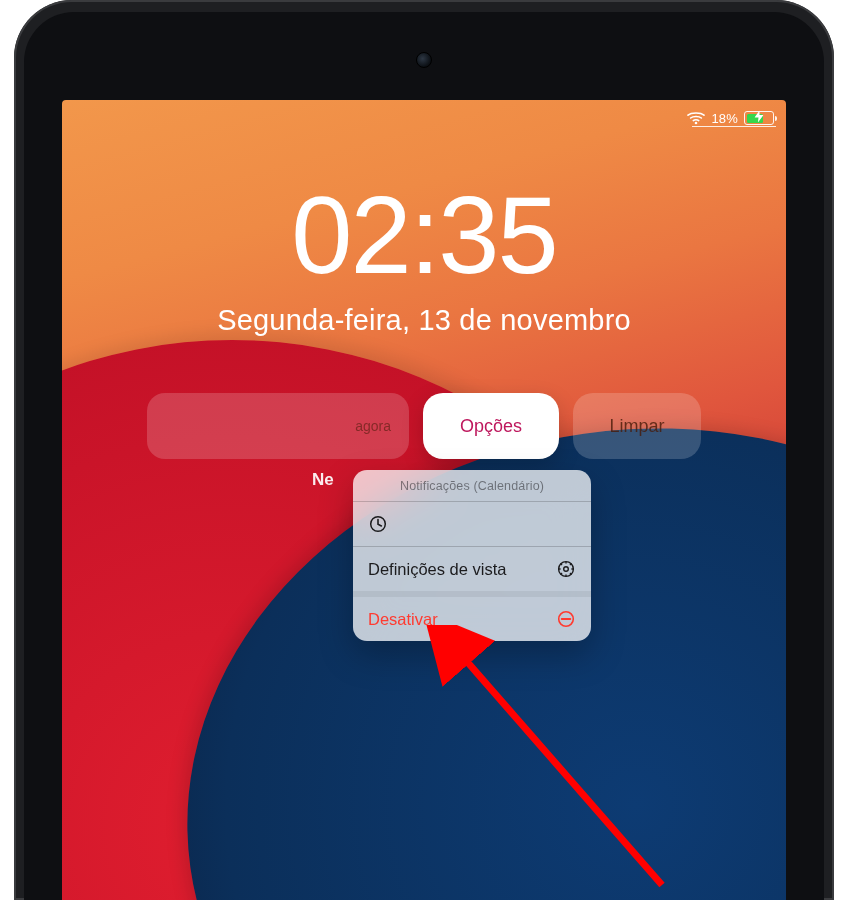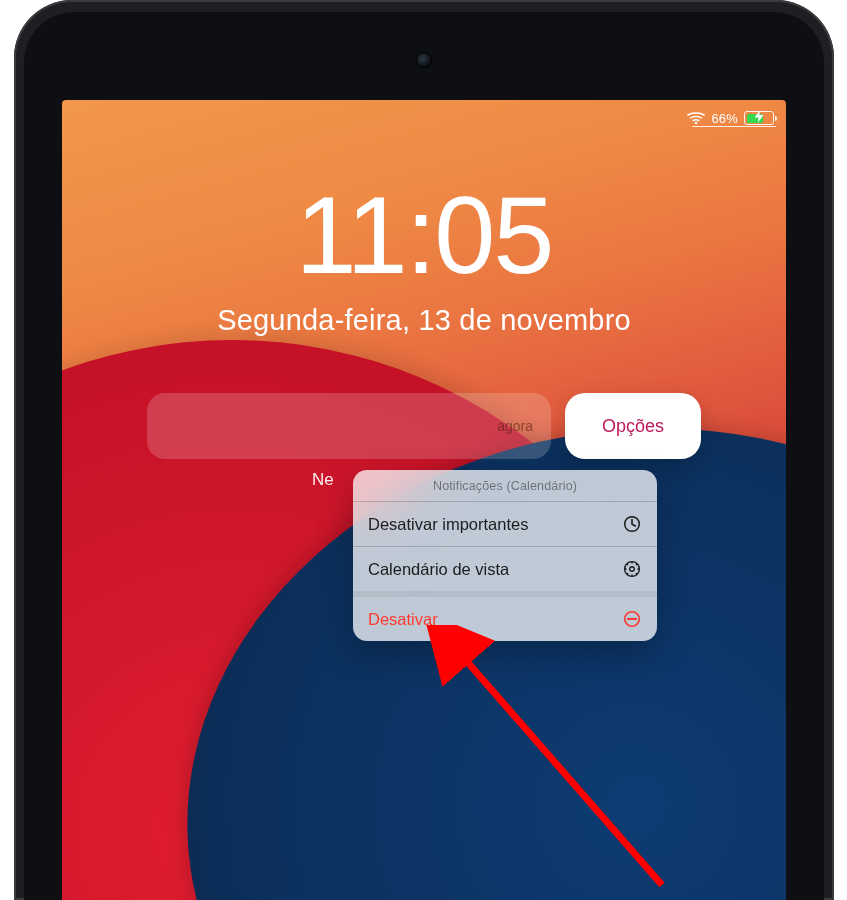--- a/index.html
+++ b/index.html
@@ -200,28 +200,28 @@
     font-size: 18px;
     color: rgba(71,26,9,0.80);
   }
   
   .peek {
     position: absolute;
     top: 370px;
     left: 250px;
     color: rgba(255,255,255,0.92);
     font-size: 17px;
-    font-weight: 400;
+    font-weight: 700;
   }
   
   .menu {
     position: absolute;
     top: 370px;
     left: 291px;
-    width: 304px;
+    width: 238px;
     background: rgba(255,255,255,0.74);
     backdrop-filter: blur(20px);
     border-radius: 14px;
     overflow: hidden;
     box-shadow: 0 14px 34px rgba(0,0,0,0.26);
   }
   .menu-header {
     text-align: center;
     font-size: 12.5px;
     color: rgba(30,30,35,0.52);
@@ -270,63 +270,65 @@
 
       <div class="statusbar">
         <span class="wifi">
           <svg width="18" height="14" viewBox="0 0 18 14">
             <path d="M1 4.2 C4.2 1.2 13.8 1.2 17 4.2" stroke="#fff" stroke-width="1.6" fill="none" stroke-linecap="round"></path>
             <path d="M3.6 7 C6 4.9 12 4.9 14.4 7" stroke="#fff" stroke-width="1.6" fill="none" stroke-linecap="round"></path>
             <path d="M6.3 9.6 C7.6 8.5 10.4 8.5 11.7 9.6" stroke="#fff" stroke-width="1.6" fill="none" stroke-linecap="round"></path>
             <circle cx="9" cy="12" r="1.3" fill="#fff"></circle>
           </svg>
         </span>
-        <span class="battpct">66%</span>
+        <span class="battpct">18%</span>
         <span class="battery">
           <span class="battery-fill"></span>
           <span class="charge">
             <svg width="9" height="12" viewBox="0 0 9 12">
                 <path d="M5 0 L0 7 L4 7 L3.4 12 L9 4.6 L5 4.6 Z" fill="#fff"></path>
               </svg>
           </span>
         </span>
       </div>
       <div class="status-underline"></div>
 
       <div class="clock">
-        <div class="clock-time">11:05</div>
+        <div class="clock-time">02:35</div>
         <div class="clock-date">Segunda-feira, 13 de novembro</div>
       </div>
 
       <div class="notif-row">
         <div class="notif-card">
           <span class="agora">agora</span>
         </div>
         <div class="options-pill">
           <span>Opções</span>
         </div>
+        <div class="clear-pill">
+          <span>Limpar</span>
+        </div>
       </div>
 
       <div class="peek">Ne</div>
 
       <div class="menu">
         <div class="menu-header">Notificações (Calendário)</div>
 
         <div class="menu-item">
-          <span>Desativar importantes</span>
           <span class="menu-icon">
             <svg width="20" height="20" viewBox="0 0 20 20">
               <circle cx="10" cy="10" r="7.3" stroke="#1c1c1e" stroke-width="1.5" fill="none"></circle>
               <path d="M10 5.6 L10 10.3 L13.4 12" stroke="#1c1c1e" stroke-width="1.6" fill="none" stroke-linecap="round"></path>
             </svg>
           </span>
         </div>
 
         <div class="menu-item">
-          <span>Calendário de vista</span>
+          <span>Definições de vista</span>
           <span class="menu-icon">
             <svg width="20" height="20" viewBox="0 0 20 20">
               <circle cx="10" cy="10" r="7.4" stroke="#1c1c1e" stroke-width="1.4" fill="none"></circle>
               <circle cx="10" cy="10" r="2.3" stroke="#1c1c1e" stroke-width="1.4" fill="none"></circle>
               <g stroke="#1c1c1e" stroke-width="1.4">
                 <line x1="10" y1="2.6" x2="10" y2="4.6"></line>
                 <line x1="10" y1="15.4" x2="10" y2="17.4"></line>
                 <line x1="2.6" y1="10" x2="4.6" y2="10"></line>
                 <line x1="15.4" y1="10" x2="17.4" y2="10"></line>
                 <line x1="4.6" y1="4.6" x2="6" y2="6"></line>

